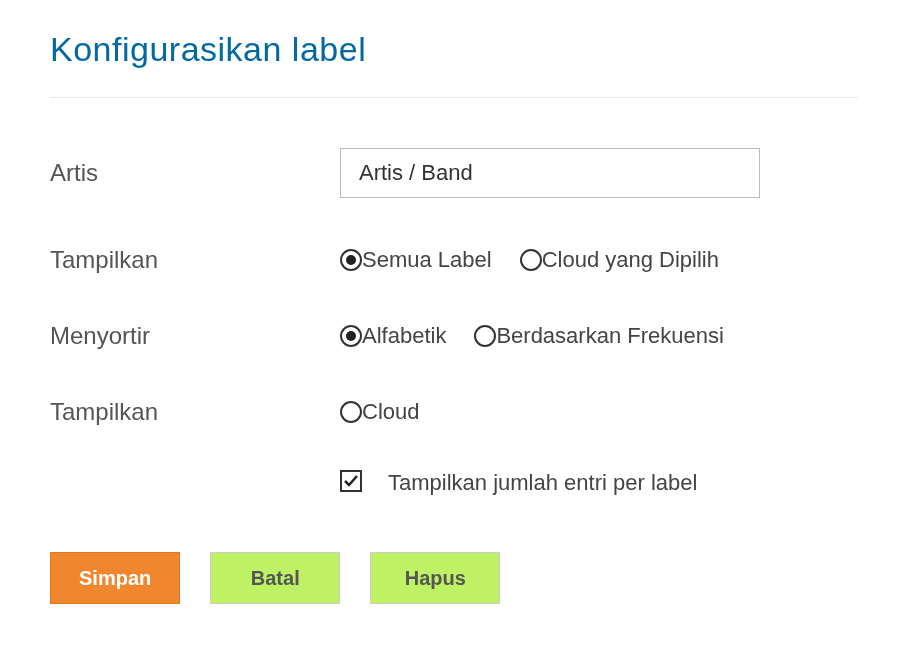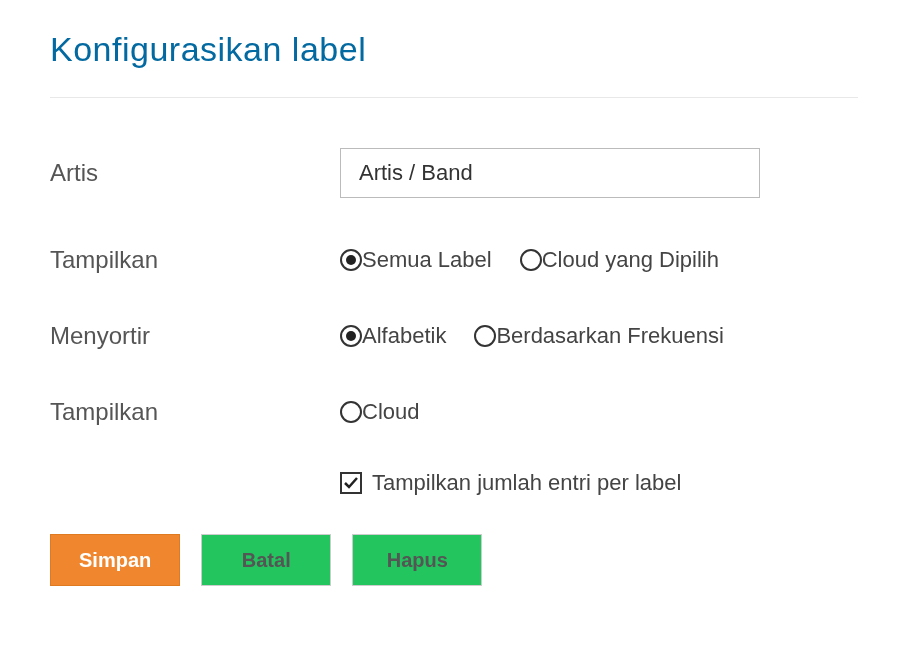--- a/index.html
+++ b/index.html
@@ -73,24 +73,24 @@
       border-radius: 50%;
       display: block;
     }
     .radio-label {
       font-size: 22px;
       color: #444;
     }
     .checkbox-row {
       margin-left: 290px;
       margin-top: -4px;
-      margin-bottom: 38px;
-      display: flex;
-      align-items: center;
-      gap: 10px;
+      margin-bottom: 56px;
+      display: flex;
+      align-items: flex-start;
+      gap: 26px;
     }
     .checkbox-box {
       width: 22px;
       height: 22px;
       border: 2px solid #333;
       display: inline-flex;
       align-items: center;
       justify-content: center;
       background: #fff;
       cursor: pointer;
@@ -102,41 +102,40 @@
       display: none;
       width: 16px;
       height: 16px;
     }
     .checkbox-label {
       font-size: 22px;
       color: #444;
     }
     .button-row {
       display: flex;
-      gap: 14px;
+      gap: 30px;
     }
     .btn {
       height: 52px;
       padding: 0 28px;
       font-size: 20px;
       font-weight: bold;
       border: 1px solid #ccc;
       cursor: pointer;
       font-family: Arial, sans-serif;
     }
     .btn-primary {
       background: #f0872e;
       color: #fff;
       border: 1px solid #e07a20;
     }
     .btn-secondary {
-      background: #22c55e;
+      background: #bef264;
       color: #555;
       min-width: 130px;
-      margin-left: 7px;
     }
   </style>
 </head>
 <body>
 
 <div class="container">
   <h1 class="title">Konfigurasikan label</h1>
 
   <div class="form-row">
     <div class="form-label">Artis</div>

